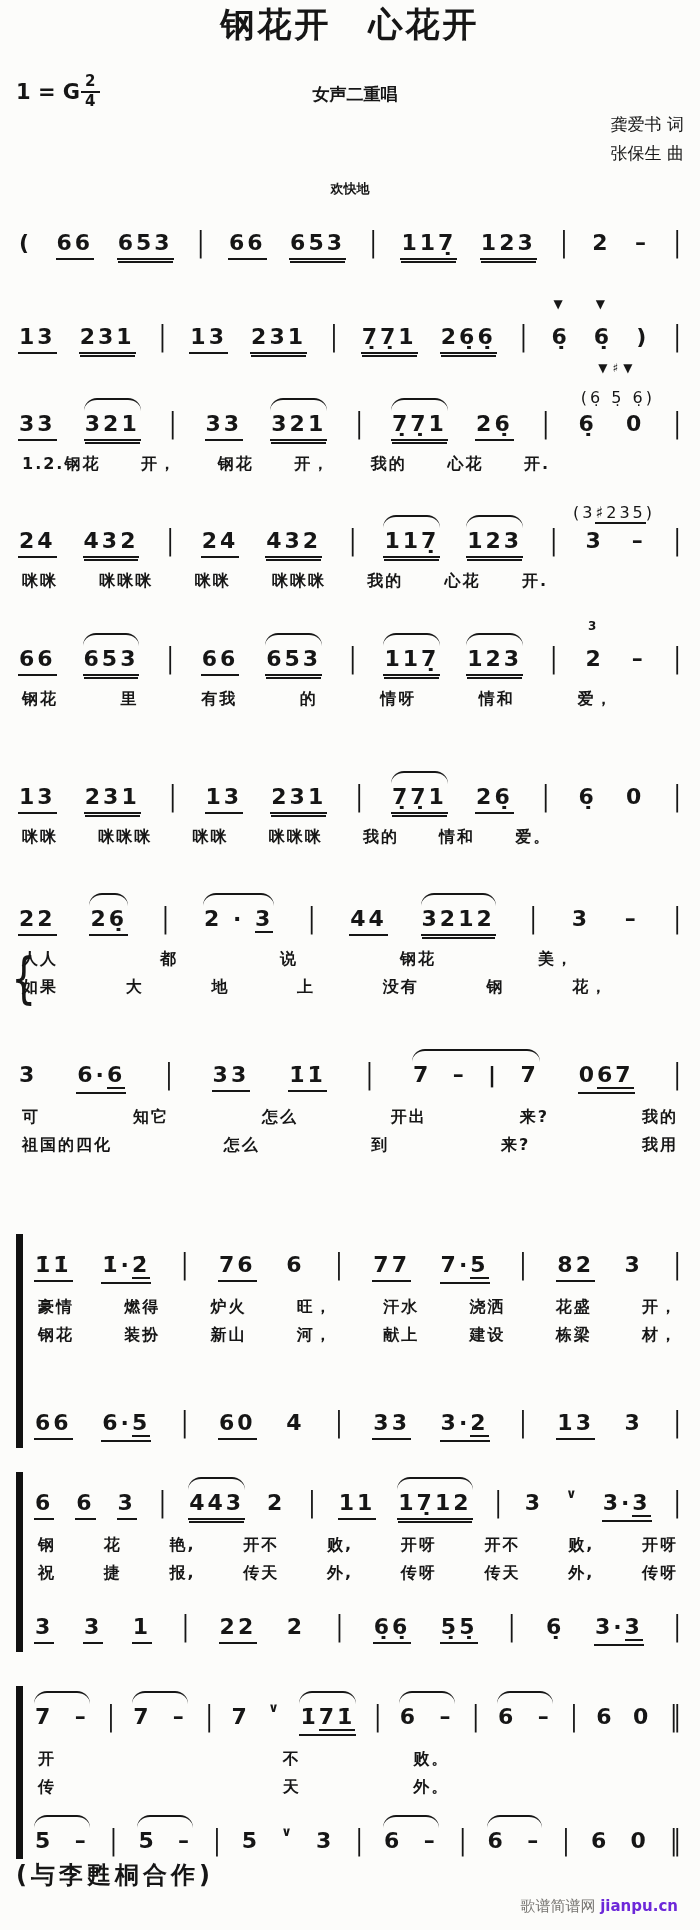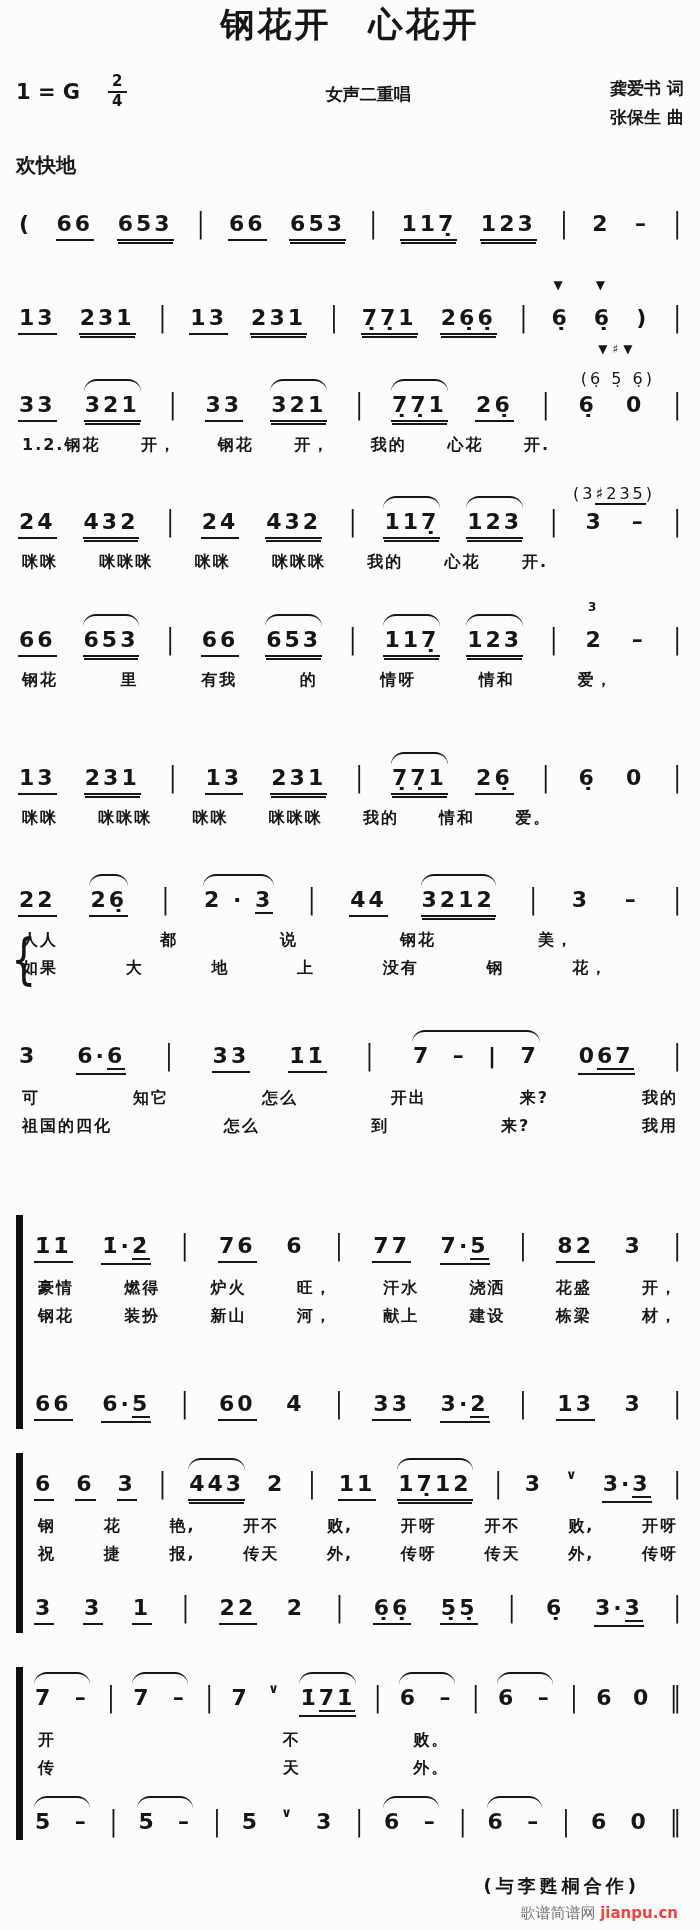--- a/index.html
+++ b/index.html
@@ -3,27 +3,27 @@
 <meta charset="utf-8">
 <style>
   html,body{margin:0;padding:0;}
   body{
     width:700px;height:1930px;background:#fcfcfa;color:#161616;
     font-family:"DejaVu Sans",sans-serif;overflow:hidden;
   }
   .sheet{box-sizing:border-box;width:700px;height:1930px;padding:0 16px 0;position:relative;}
   .title{text-align:center;font-size:34px;font-weight:bold;letter-spacing:3px;margin-top:2px;}
   .hdr{display:flex;justify-content:space-between;align-items:flex-start;margin-top:26px;}
-  .hdr-left{display:flex;align-items:center;gap:28px;font-size:21px;font-weight:bold;}
+  .hdr-left{display:flex;align-items:center;gap:1px;font-size:21px;font-weight:bold;}
   .meter{display:inline-flex;flex-direction:column;align-items:center;font-size:15px;line-height:1.05;font-weight:bold;}
   .meter .num{border-bottom:2px solid #161616;padding:0 4px 1px;}
   .meter .den{padding-top:1px;}
   .voice{font-size:17px;font-weight:bold;margin-top:9px;}
-  .credits{text-align:center;font-size:17px;font-weight:bold;line-height:1.7;}
-  .tempo{font-size:20px;font-weight:bold;margin-top:20px;}
+  .credits{text-align:center;font-size:17px;font-weight:normal;line-height:1.7;margin-top:36px;}
+  .tempo{font-size:13px;font-weight:bold;margin-top:12px;text-align:center;}
 
   .line{position:relative;}
   .notes{display:flex;justify-content:space-between;align-items:baseline;
          padding:18px 2px 6px;font-size:22px;font-weight:bold;}
   .tk{position:relative;display:inline-block;letter-spacing:3px;white-space:pre;padding:0 1px;}
   .tk.bar{letter-spacing:0;font-weight:500;transform:scaleY(1.3);}
   .tk.small{font-size:15px;}
   .tk.breath{font-size:13px;top:-12px;}
   .u1{border-bottom:2px solid #161616;padding-bottom:3px;}
   .u2::after{content:"";position:absolute;left:1px;right:1px;bottom:-5px;border-bottom:2px solid #161616;}
@@ -42,23 +42,23 @@
     transform:scaleX(.7);line-height:1;}
 
   .system{border-left:7px solid #111;padding-left:9px;}
   .system .line+.line{margin-top:12px;}
 
   .l1{margin-top:14px}.l2{margin-top:40px}.l3{margin-top:8px}.l4{margin-top:8px}
   .l5{margin-top:36px}.l6{margin-top:56px}.l7{margin-top:40px}.l8{margin-top:46px}
   .sysA{margin-top:78px}.sysA .line+.line{margin-top:46px}
   .sysB{margin-top:24px}.sysC{margin-top:34px}
 
-  .credit{text-align:right;padding-right:44px;font-size:18px;font-weight:bold;margin-top:34px;letter-spacing:4px;}
+  .credit{padding-right:44px;font-size:24px;font-weight:bold;letter-spacing:4px;}
   .watermark{text-align:right;padding-right:6px;font-size:15px;color:#767470;margin-top:6px;}
-  .watermark .url{color:#ef4444;font-weight:bold;}
+  .watermark .url{color:#6d28d9;font-weight:bold;}
 </style>
 </head>
 <body>
 
 <div class="sheet">
   <div class="title">钢花开　心花开</div>
 
   <div class="hdr">
     <div class="hdr-left">
       <span>1 = G</span>

